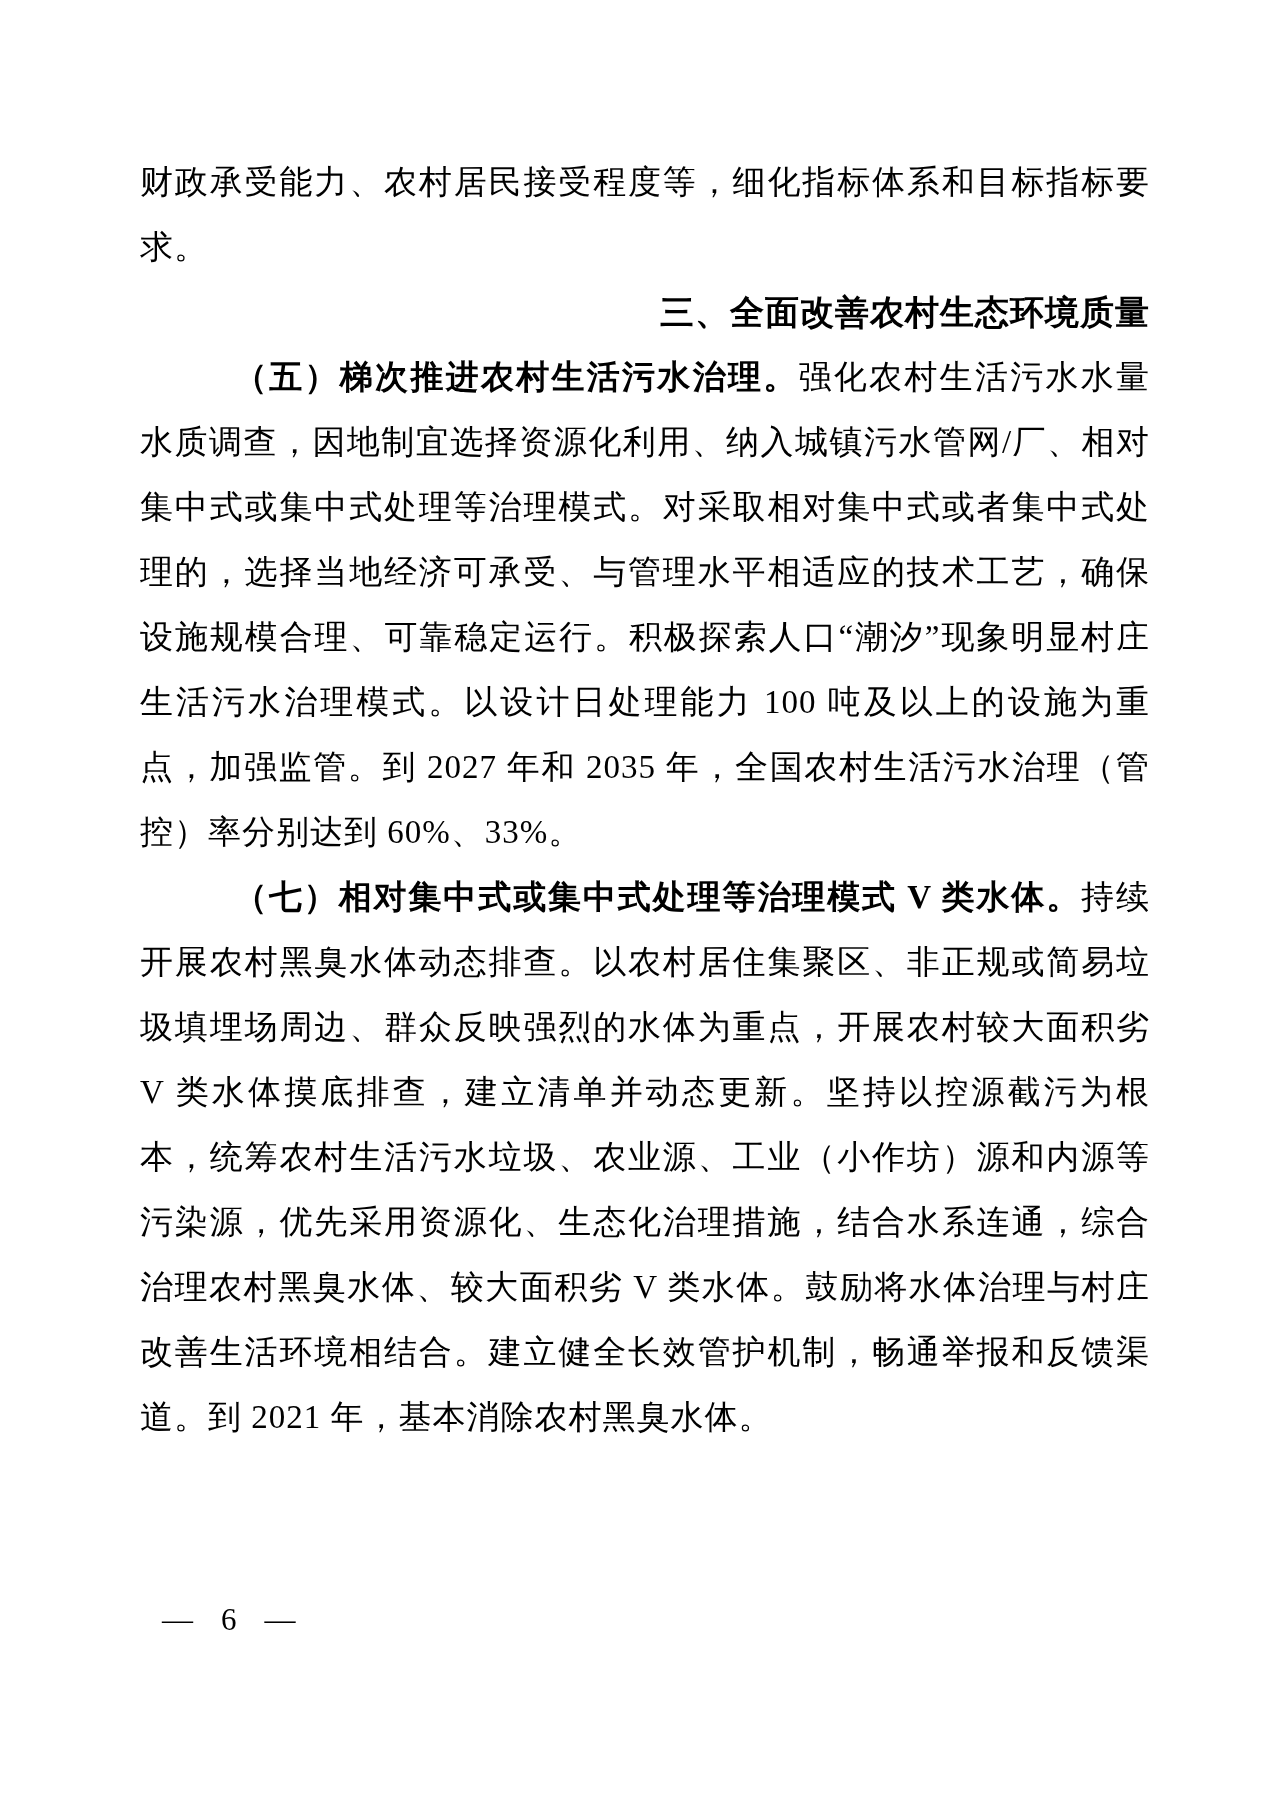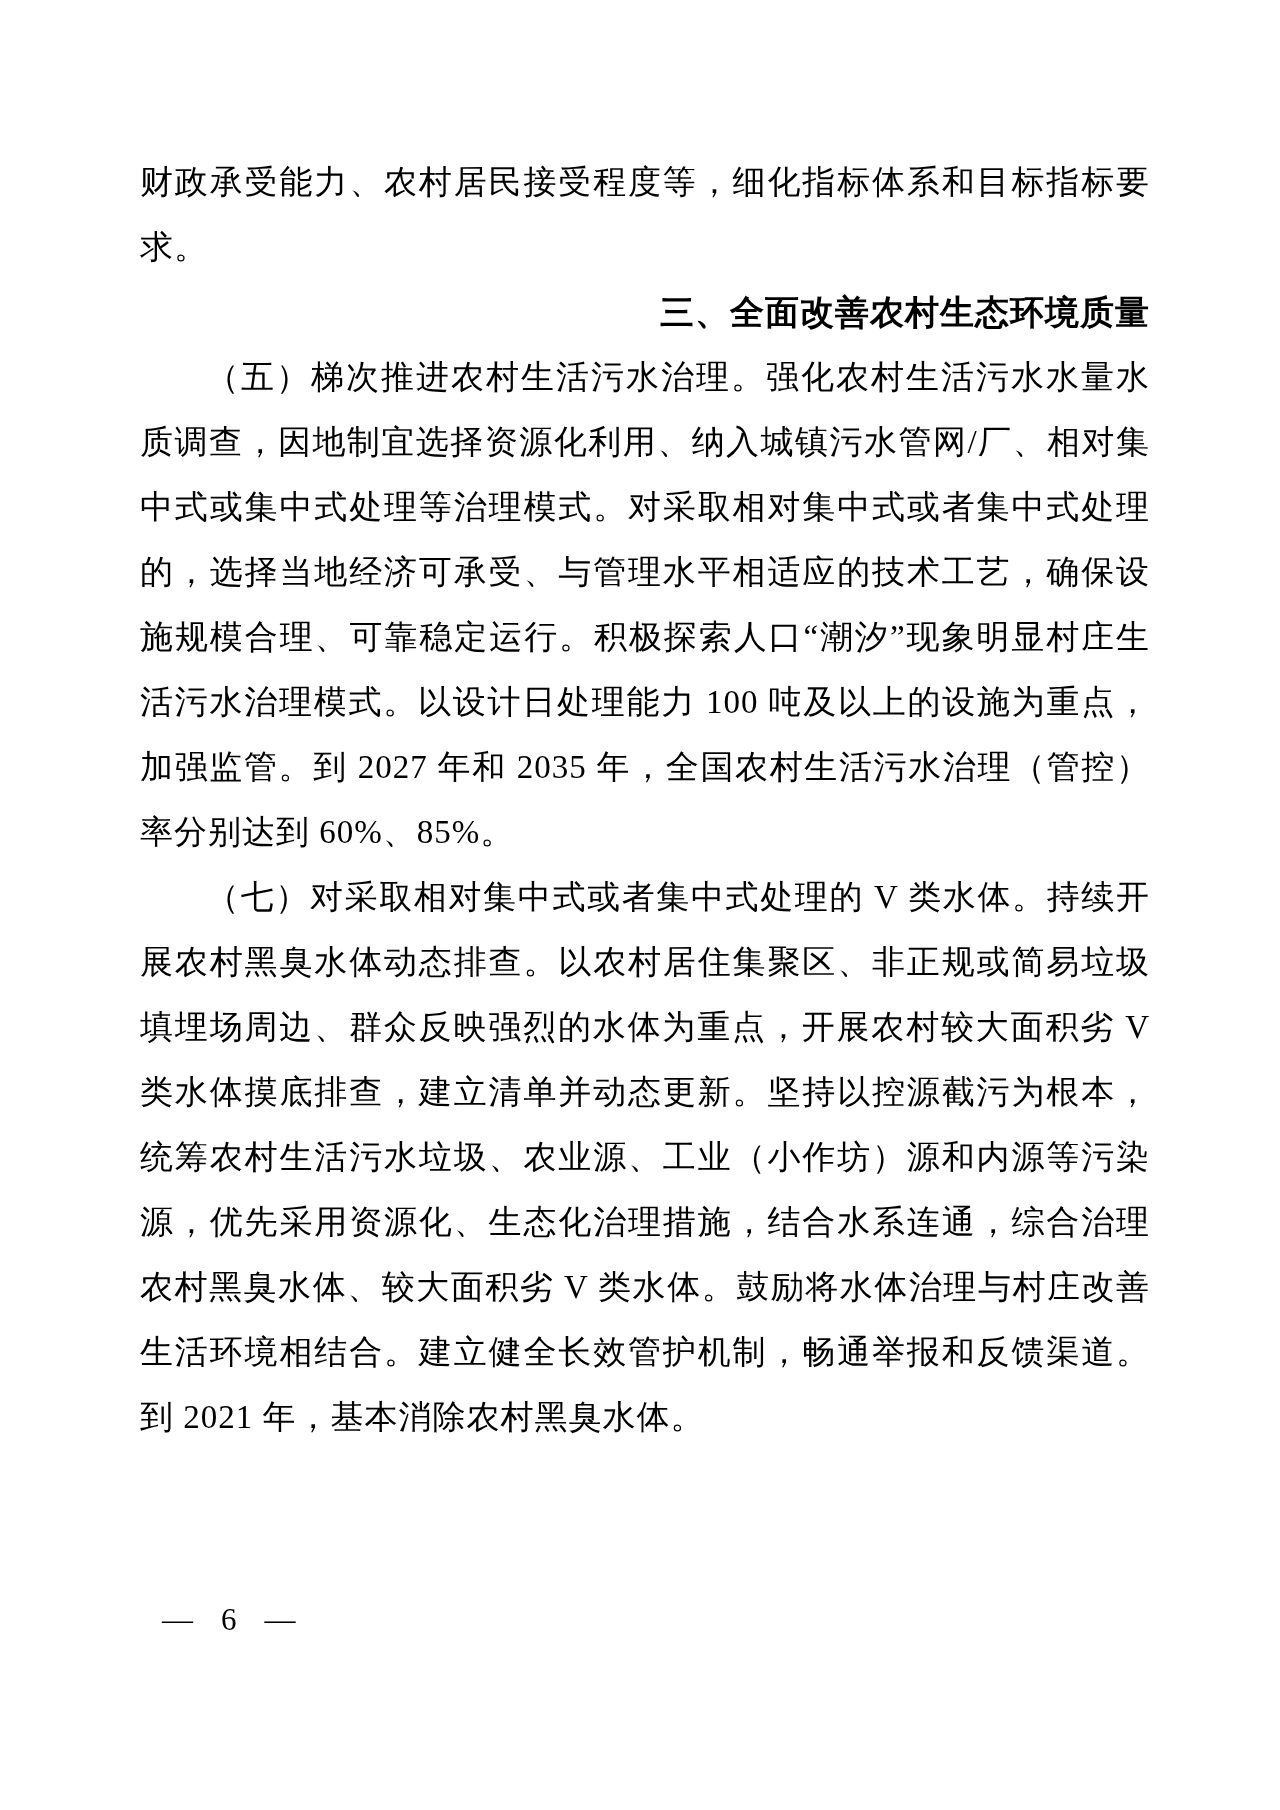--- a/index.html
+++ b/index.html
@@ -38,21 +38,22 @@
     font-size: 34px;
     line-height: 65px;
     text-indent: 2em;
     text-align: right;
     letter-spacing: 1px;
   }
   .para {
     text-indent: 2em;
   }
   .para .lead {
-    font-weight: normal;
+    font-weight: bold;
+    margin-left: 28px;
   }
   .footer {
     position: absolute;
     left: 162px;
     top: 1596px;
     font-size: 31px;
     line-height: 48px;
     color: #000000;
     white-space: nowrap;
   }
@@ -68,24 +69,24 @@
 <body>
 
 <div class="page">
 
   <div class="content">
 
     <p class="continuation">财政承受能力、农村居民接受程度等，细化指标体系和目标指标要求。</p>
 
     <h2 class="section-heading">三、全面改善农村生态环境质量</h2>
 
-    <p class="para"><strong class="lead">（五）梯次推进农村生活污水治理。</strong><span>强化农村生活污水水量水质调查，因地制宜选择资源化利用、纳入城镇污水管网/厂、相对集中式或集中式处理等治理模式。对采取相对集中式或者集中式处理的，选择当地经济可承受、与管理水平相适应的技术工艺，确保设施规模合理、可靠稳定运行。积极探索人口“潮汐”现象明显村庄生活污水治理模式。以设计日处理能力 100 吨及以上的设施为重点，加强监管。到 2027 年和 2035 年，全国农村生活污水治理（管控）率分别达到 60%、85%。</span></p>
+    <p class="para"><strong class="lead">（五）梯次推进农村生活污水治理。</strong><span>强化农村生活污水水量水质调查，因地制宜选择资源化利用、纳入城镇污水管网/厂、相对集中式或集中式处理等治理模式。对采取相对集中式或者集中式处理的，选择当地经济可承受、与管理水平相适应的技术工艺，确保设施规模合理、可靠稳定运行。积极探索人口“潮汐”现象明显村庄生活污水治理模式。以设计日处理能力 100 吨及以上的设施为重点，加强监管。到 2027 年和 2035 年，全国农村生活污水治理（管控）率分别达到 60%、33%。</span></p>
 
 
-    <p class="para"><strong class="lead">（七）对采取相对集中式或者集中式处理的 V 类水体。</strong><span>持续开展农村黑臭水体动态排查。以农村居住集聚区、非正规或简易垃圾填埋场周边、群众反映强烈的水体为重点，开展农村较大面积劣 V 类水体摸底排查，建立清单并动态更新。坚持以控源截污为根本，统筹农村生活污水垃圾、农业源、工业（小作坊）源和内源等污染源，优先采用资源化、生态化治理措施，结合水系连通，综合治理农村黑臭水体、较大面积劣 V 类水体。鼓励将水体治理与村庄改善生活环境相结合。建立健全长效管护机制，畅通举报和反馈渠道。到 2021 年，基本消除农村黑臭水体。</span></p>
+    <p class="para"><strong class="lead">（七）相对集中式或集中式处理等治理模式 V 类水体。</strong><span>持续开展农村黑臭水体动态排查。以农村居住集聚区、非正规或简易垃圾填埋场周边、群众反映强烈的水体为重点，开展农村较大面积劣 V 类水体摸底排查，建立清单并动态更新。坚持以控源截污为根本，统筹农村生活污水垃圾、农业源、工业（小作坊）源和内源等污染源，优先采用资源化、生态化治理措施，结合水系连通，综合治理农村黑臭水体、较大面积劣 V 类水体。鼓励将水体治理与村庄改善生活环境相结合。建立健全长效管护机制，畅通举报和反馈渠道。到 2021 年，基本消除农村黑臭水体。</span></p>
 
   </div>
 
   <div class="footer">
     <span class="dash">—</span><span class="page-num">6</span><span class="dash">—</span>
   </div>
 
 </div>
 
 </body></html>

